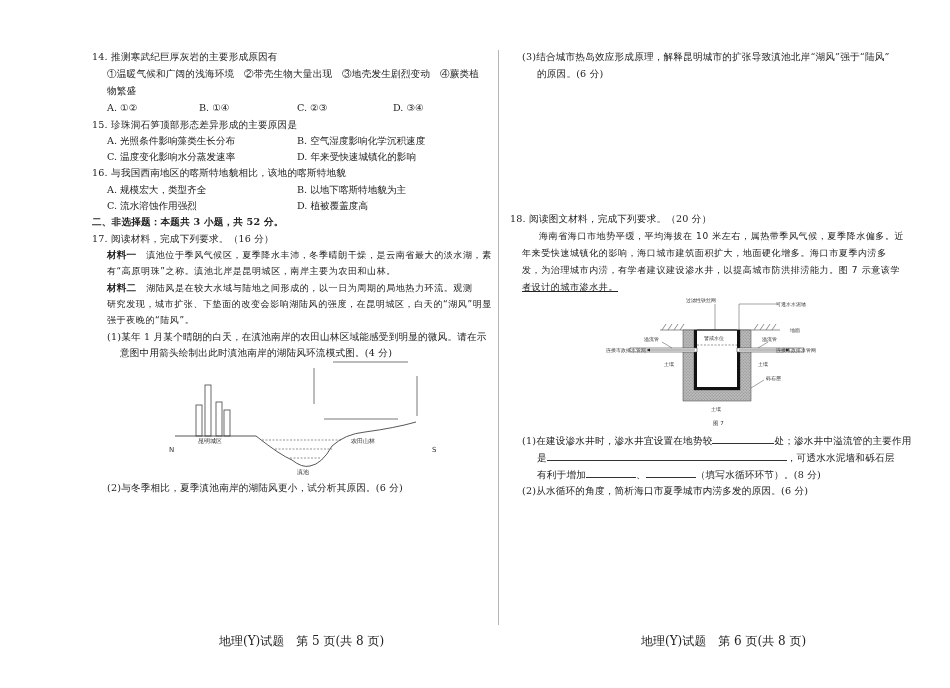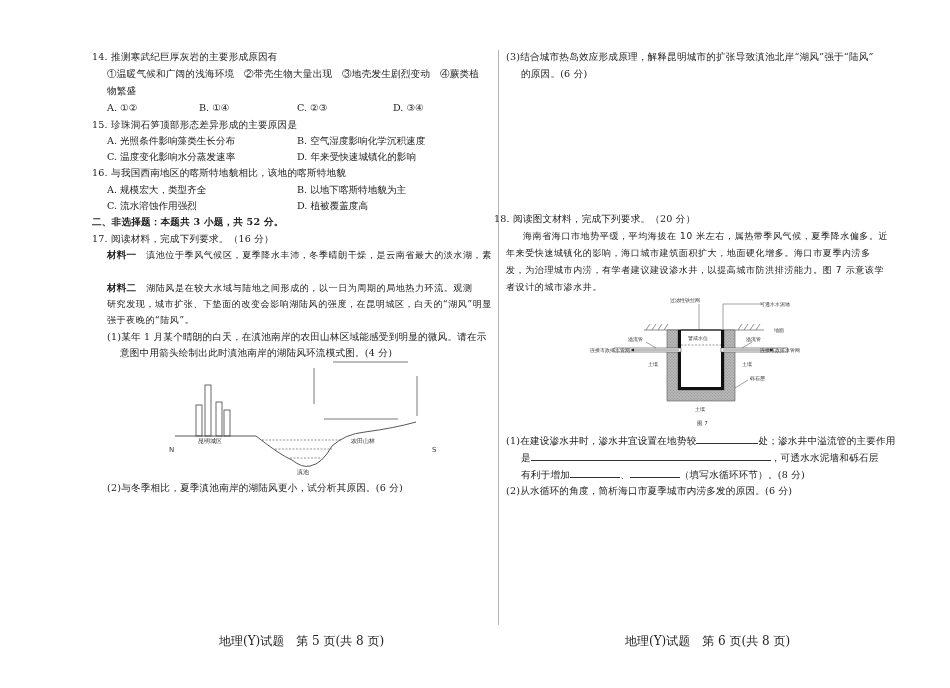--- a/index.html
+++ b/index.html
@@ -1,20 +1,20 @@
 <!DOCTYPE html>
 <html><head>
 <meta charset="utf-8">
 <style>
   html,body{margin:0;padding:0;background:#fff;}
   body{width:950px;height:688px;position:relative;overflow:hidden;
        font-family:"DejaVu Serif","Liberation Serif",serif;color:#222;font-size:9.6px;}
   .page{position:absolute;top:0;height:688px;}
   .left{left:0;width:498px;}
-  .right{left:483px;width:451px;text-align:center;}
+  .right{left:499px;width:451px;text-align:center;}
   .divider{position:absolute;left:498px;top:50px;width:1px;height:575px;background:#b5b5b5;}
   .ln{position:absolute;white-space:nowrap;line-height:14px;letter-spacing:0.2px;}
   .opt{position:absolute;white-space:nowrap;line-height:14px;}
   .bold{font-weight:bold;}
   .mat{font-family:"DejaVu Sans","Liberation Sans",sans-serif;font-size:9px;letter-spacing:0.6px;}
   .footer{position:absolute;top:633px;font-size:12px;white-space:nowrap;}
   .blank{display:inline-block;border-bottom:1px solid #333;height:10px;vertical-align:baseline;}
   svg text{font-family:"DejaVu Sans","Liberation Sans",sans-serif;}
 </style>
 </head>
@@ -41,20 +41,21 @@
   <div class="opt" style="left:107px;top:199px;">C. 流水溶蚀作用强烈</div>
   <div class="opt" style="left:297px;top:199px;">D. 植被覆盖度高</div>
 
   <div class="ln bold" style="left:92px;top:215px;">二、非选择题：本题共 3 小题，共 52 分。</div>
   <div class="ln" style="left:92px;top:232px;">17. 阅读材料，完成下列要求。（16 分）</div>
 
   <div class="ln" style="left:107px;top:248px;">
     <span class="bold">材料一</span>&nbsp;&nbsp;
     <span class="mat">滇池位于季风气候区，夏季降水丰沛，冬季晴朗干燥，是云南省最大的淡水湖，素</span>
   </div>
+  <div class="ln mat" style="left:107px;top:264px;">有“高原明珠”之称。滇池北岸是昆明城区，南岸主要为农田和山林。</div>
   <div class="ln mat" style="left:107px;top:297px;">研究发现，城市扩张、下垫面的改变会影响湖陆风的强度，在昆明城区，白天的“湖风”明显</div>
   <div class="ln" style="left:107px;top:281px;">
     <span class="bold">材料二</span>&nbsp;&nbsp;
     <span class="mat">湖陆风是在较大水域与陆地之间形成的，以一日为周期的局地热力环流。观测</span>
   </div>
   <div class="ln mat" style="left:107px;top:313px;">强于夜晚的“陆风”。</div>
 
   <div class="ln" style="left:107px;top:330px;">(1)某年 1 月某个晴朗的白天，在滇池南岸的农田山林区域能感受到明显的微风。请在示</div>
   <div class="ln" style="left:120px;top:346px;">意图中用箭头绘制出此时滇池南岸的湖陆风环流模式图。(4 分)</div>
 
@@ -94,21 +95,21 @@
 <div class="divider"></div>
 
 <div class="page right">
   <div class="ln" style="left:23px;top:50px;">(3)结合城市热岛效应形成原理，解释昆明城市的扩张导致滇池北岸“湖风”强于“陆风”</div>
   <div class="ln" style="left:38px;top:67px;">的原因。(6 分)</div>
 
   <div class="ln" style="left:11px;top:212px;">18. 阅读图文材料，完成下列要求。（20 分）</div>
   <div class="ln mat" style="left:40px;top:229px;">海南省海口市地势平缓，平均海拔在 10 米左右，属热带季风气候，夏季降水偏多。近</div>
   <div class="ln mat" style="left:23px;top:246px;">年来受快速城镇化的影响，海口城市建筑面积扩大，地面硬化增多。海口市夏季内涝多</div>
   <div class="ln mat" style="left:23px;top:263px;">发，为治理城市内涝，有学者建议建设渗水井，以提高城市防洪排涝能力。图 7 示意该学</div>
-  <div class="ln mat" style="left:23px;top:280px;">者设计的城市渗水井。</div>
+  <div class="ln mat" style="left:23px;top:280px;text-decoration:underline;">者设计的城市渗水井。</div>
 
   <svg style="position:absolute;left:101px;top:292px;" width="240" height="140" viewBox="0 0 240 140">
     <defs>
       <pattern id="gravel" width="3" height="3" patternUnits="userSpaceOnUse">
         <rect width="3" height="3" fill="#bbb"></rect>
         <circle cx="1" cy="1" r="0.6" fill="#777"></circle>
         <circle cx="2.4" cy="2.2" r="0.5" fill="#888"></circle>
       </pattern>
     </defs>
 

